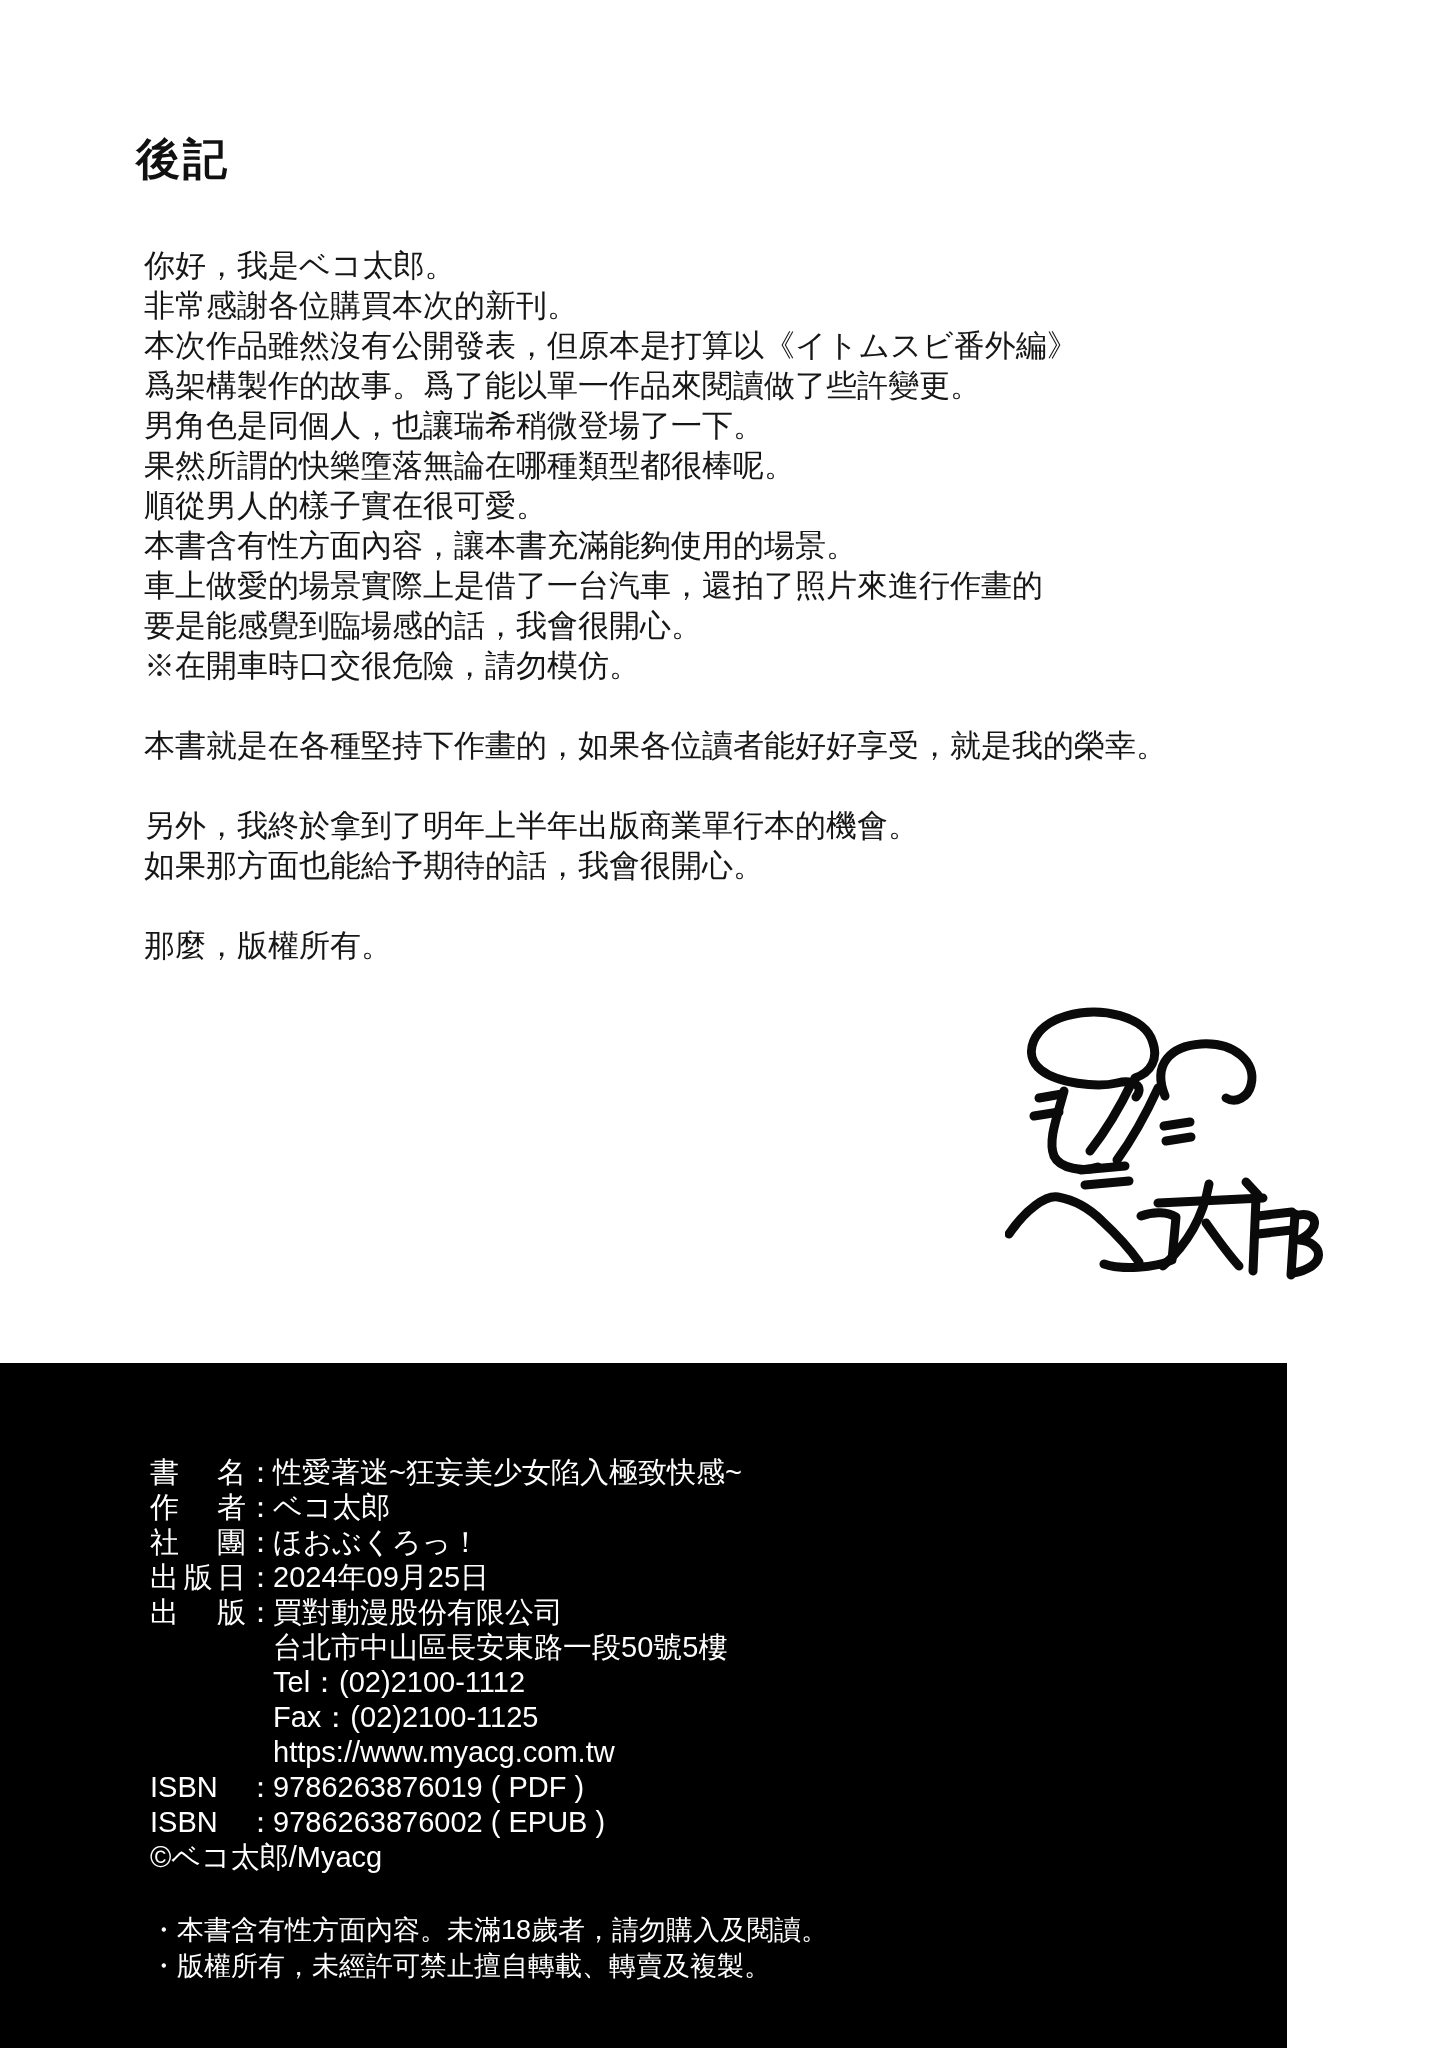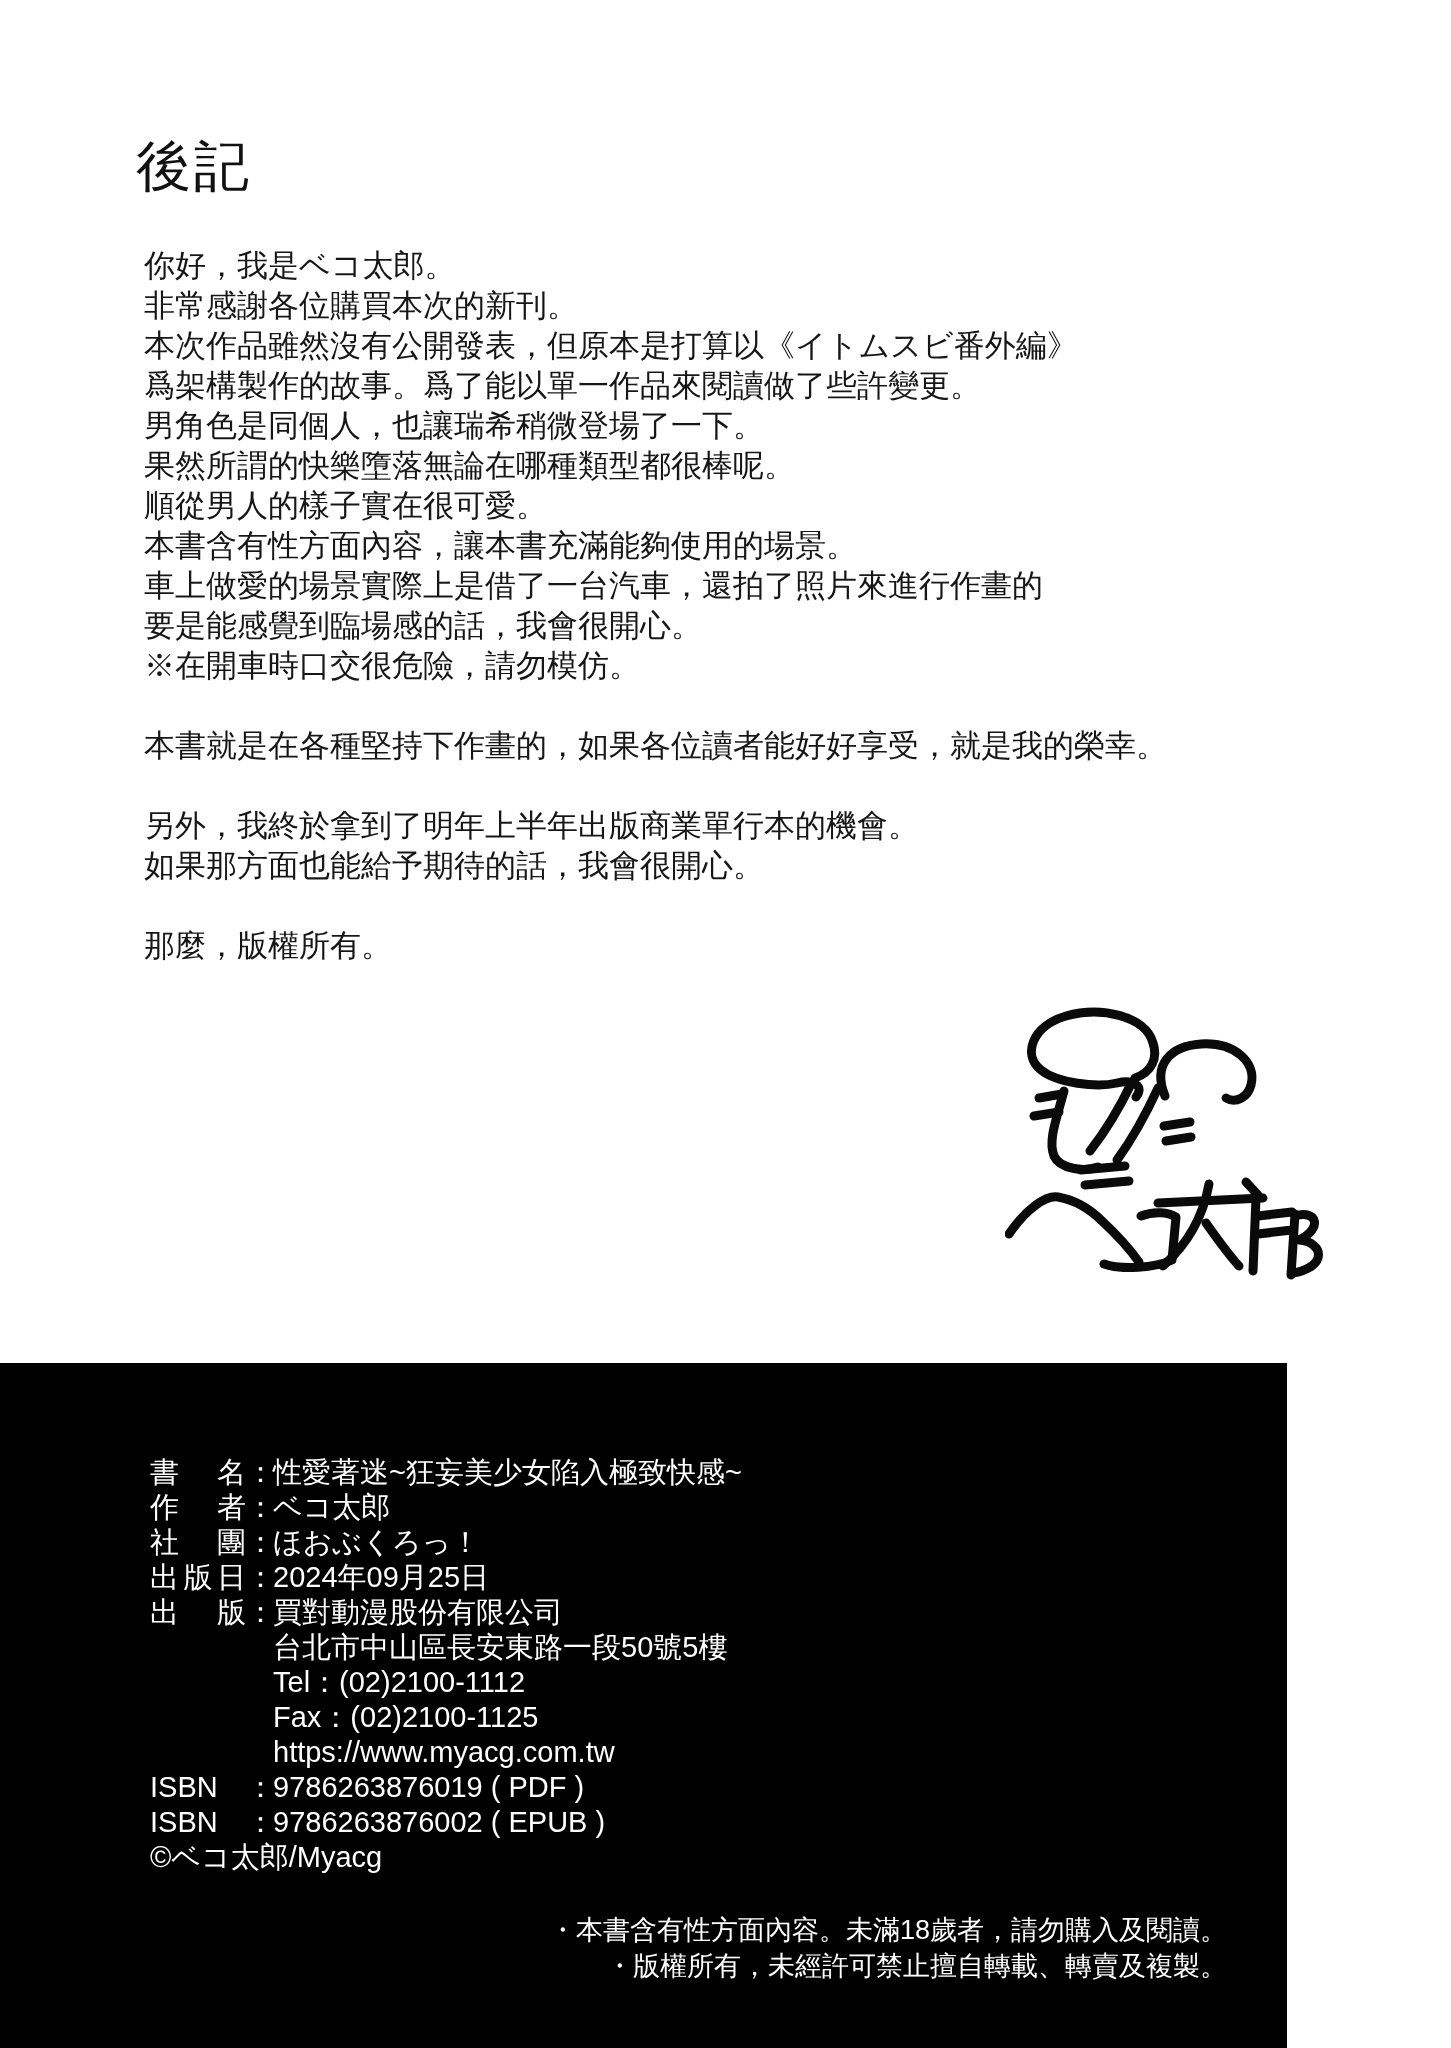--- a/index.html
+++ b/index.html
@@ -10,22 +10,22 @@
     margin: 0 auto;
     background: #ffffff;
     overflow: hidden;
     font-family: "Liberation Sans", sans-serif;
     color: #111111;
   }
   .page-title {
     position: absolute;
     left: 136px;
     top: 130px;
-    font-size: 55px;
-    font-weight: normal;
+    font-size: 44px;
+    font-weight: bold;
     letter-spacing: 3px;
     color: #111111;
   }
   .body-text {
     position: absolute;
     left: 144px;
     top: 246px;
     font-size: 31px;
     line-height: 40px;
     white-space: nowrap;
@@ -66,21 +66,21 @@
     flex: 0 0 96px;
   }
   .c-colon {
     display: inline-block;
     width: 27px;
     flex: 0 0 27px;
   }
   .c-value { white-space: nowrap; }
   .copyright-line { margin-top: 0; }
   .notices { margin-top: 37px; font-size: 27px; line-height: 36px; }
-  .notice-line { white-space: nowrap; text-align: right; }
+  .notice-line { white-space: nowrap; }
 </style>
 </head>
 <body>
 
 <div class="page">
 
   <div class="page-title">後記</div>
 
   <div class="body-text">
       <div class="body-line">你好，我是ベコ太郎。</div>

